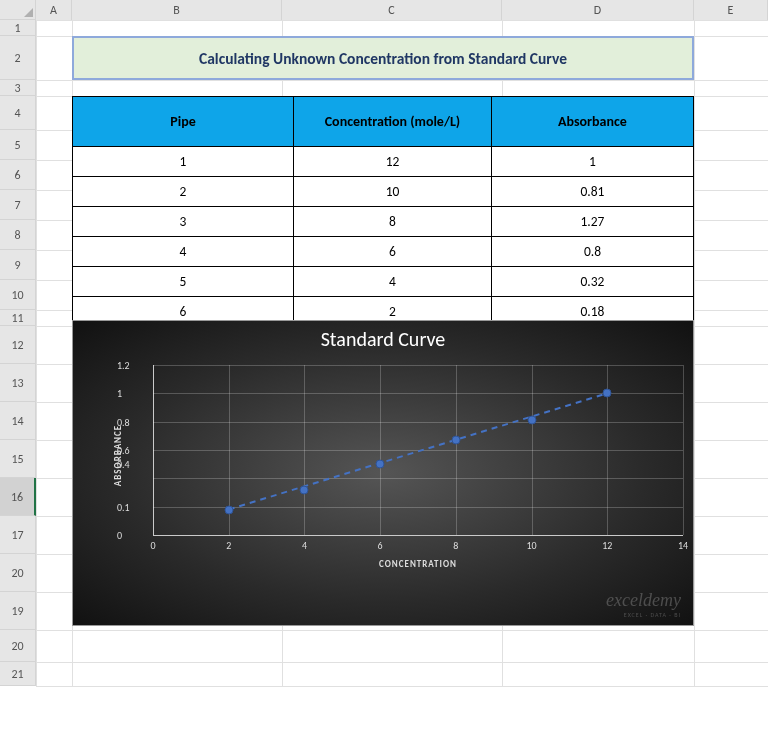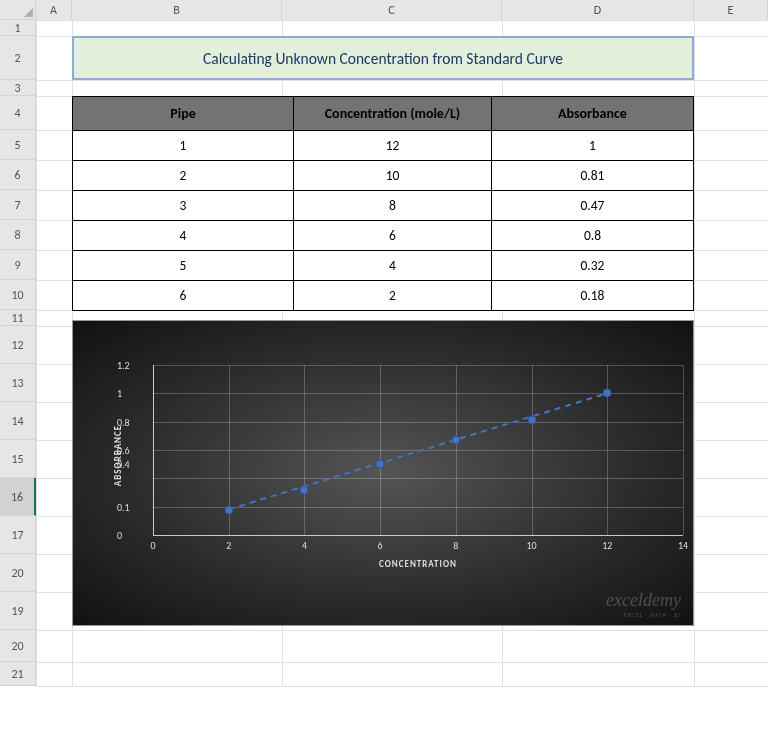--- a/index.html
+++ b/index.html
@@ -90,36 +90,36 @@
   
   .title-banner {
     position: absolute;
     background: #e2efda;
     border: 2px solid #8ea9db;
     display: flex;
     align-items: center;
     justify-content: center;
   }
   .title-banner span {
-    font-weight: normal;
+    font-weight: bold;
     font-size: 15.5px;
     color: #203764;
   }
   
   .data-table {
     position: absolute;
     border-collapse: collapse;
     background: #fff;
   }
   .data-table th {
-    background: #737373;
+    background: #0ea5e9;
     border: 1px solid #000;
     font-weight: bold;
     font-size: 14px;
-    padding: 8px;
+    padding: 16px;
   }
   .data-table td {
     border: 1px solid #000;
     text-align: center;
     font-size: 13.5px;
     padding: 0;
   }
   
   .chart-box {
     position: absolute;
@@ -278,41 +278,42 @@
             <td style="height:30px">1</td>
           </tr>
           <tr>
             <td style="height:30px">2</td>
             <td style="height:30px">10</td>
             <td style="height:30px">0.81</td>
           </tr>
           <tr>
             <td style="height:30px">3</td>
             <td style="height:30px">8</td>
-            <td style="height:30px">0.47</td>
+            <td style="height:30px">1.27</td>
           </tr>
           <tr>
             <td style="height:30px">4</td>
             <td style="height:30px">6</td>
             <td style="height:30px">0.8</td>
           </tr>
           <tr>
             <td style="height:30px">5</td>
             <td style="height:30px">4</td>
             <td style="height:30px">0.32</td>
           </tr>
           <tr>
             <td style="height:30px">6</td>
             <td style="height:30px">2</td>
             <td style="height:30px">0.18</td>
           </tr>
         </tbody>
       </table>
 
     <div class="chart-box" id="chartBox" style="left: 36px; top: 300px; width: 622px; height: 306px;">
+      <div class="chart-title">Standard Curve</div>
       <div class="plot-area" id="plotArea" style="width: 530px; height: 170px;">
         <div class="axis-label y">ABSORBANCE</div>
         <div class="axis-label x">CONCENTRATION</div>
       <div class="chart-axis-line" style="left:0;top:0;width:1px;height:170px"></div>
           <div class="chart-axis-line" style="left:0;top:170px;height:1px;width:530px"></div>
           <div class="chart-grid-v" style="left:0px"></div>
           <div class="x-tick" style="left:0px">0</div>
           <div class="chart-grid-v" style="left:75.71428571428571px"></div>
           <div class="x-tick" style="left:75.71428571428571px">2</div>
           <div class="chart-grid-v" style="left:151.42857142857142px"></div>

